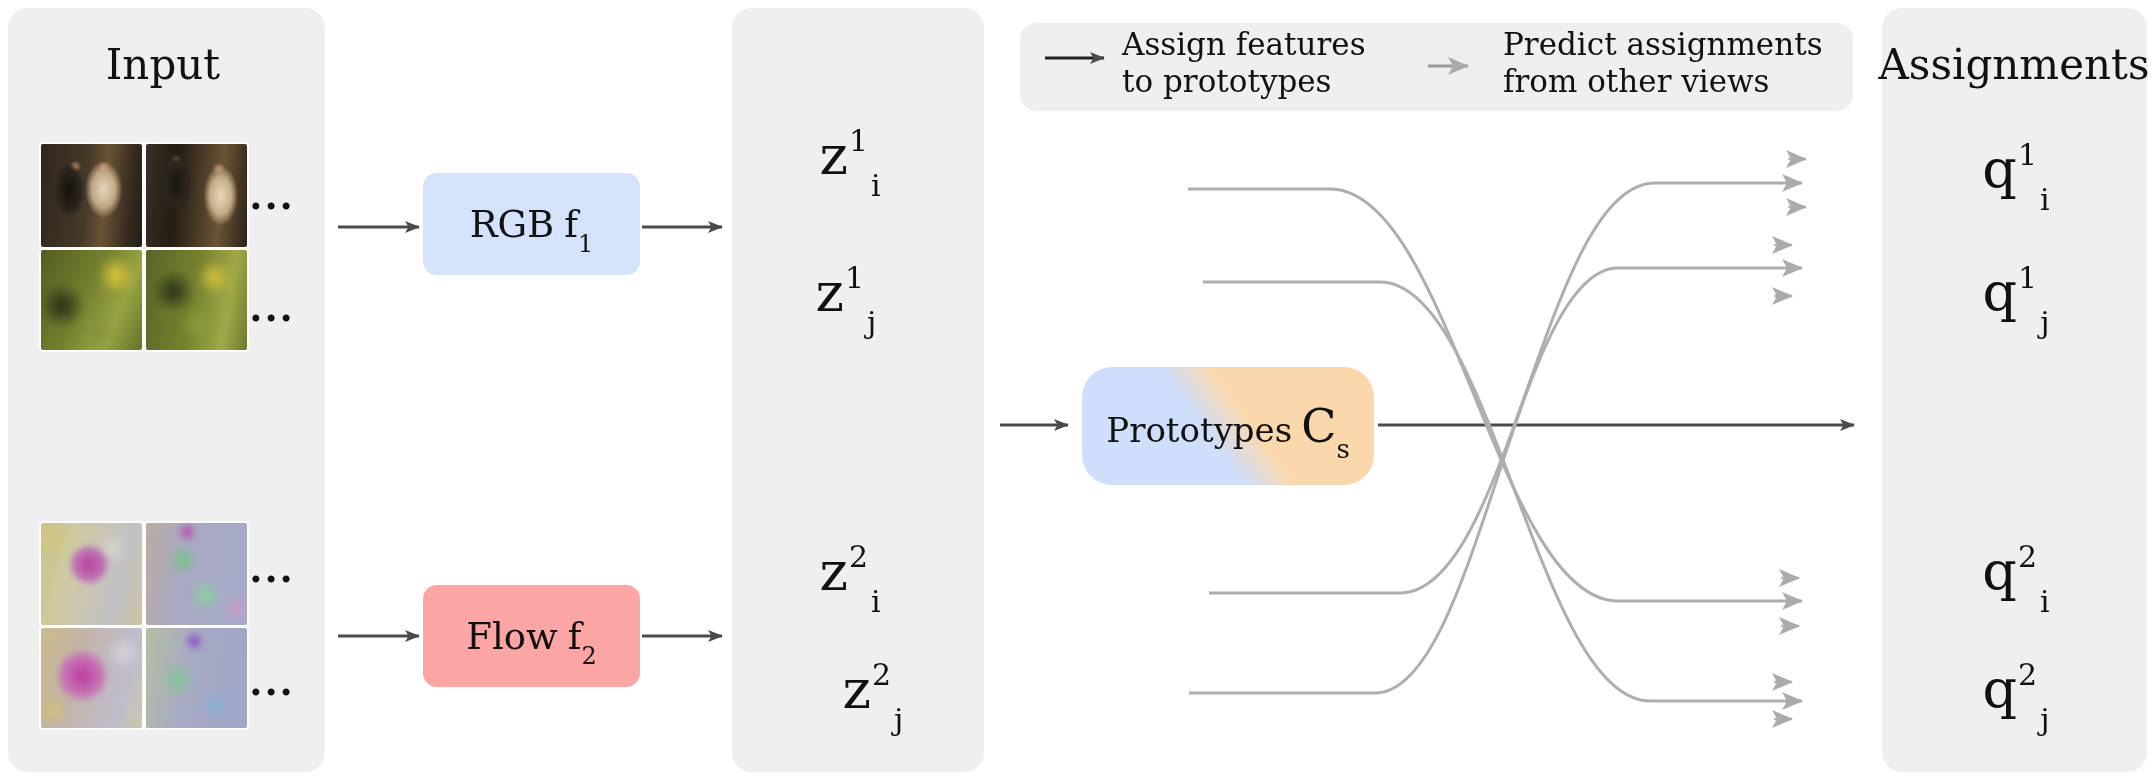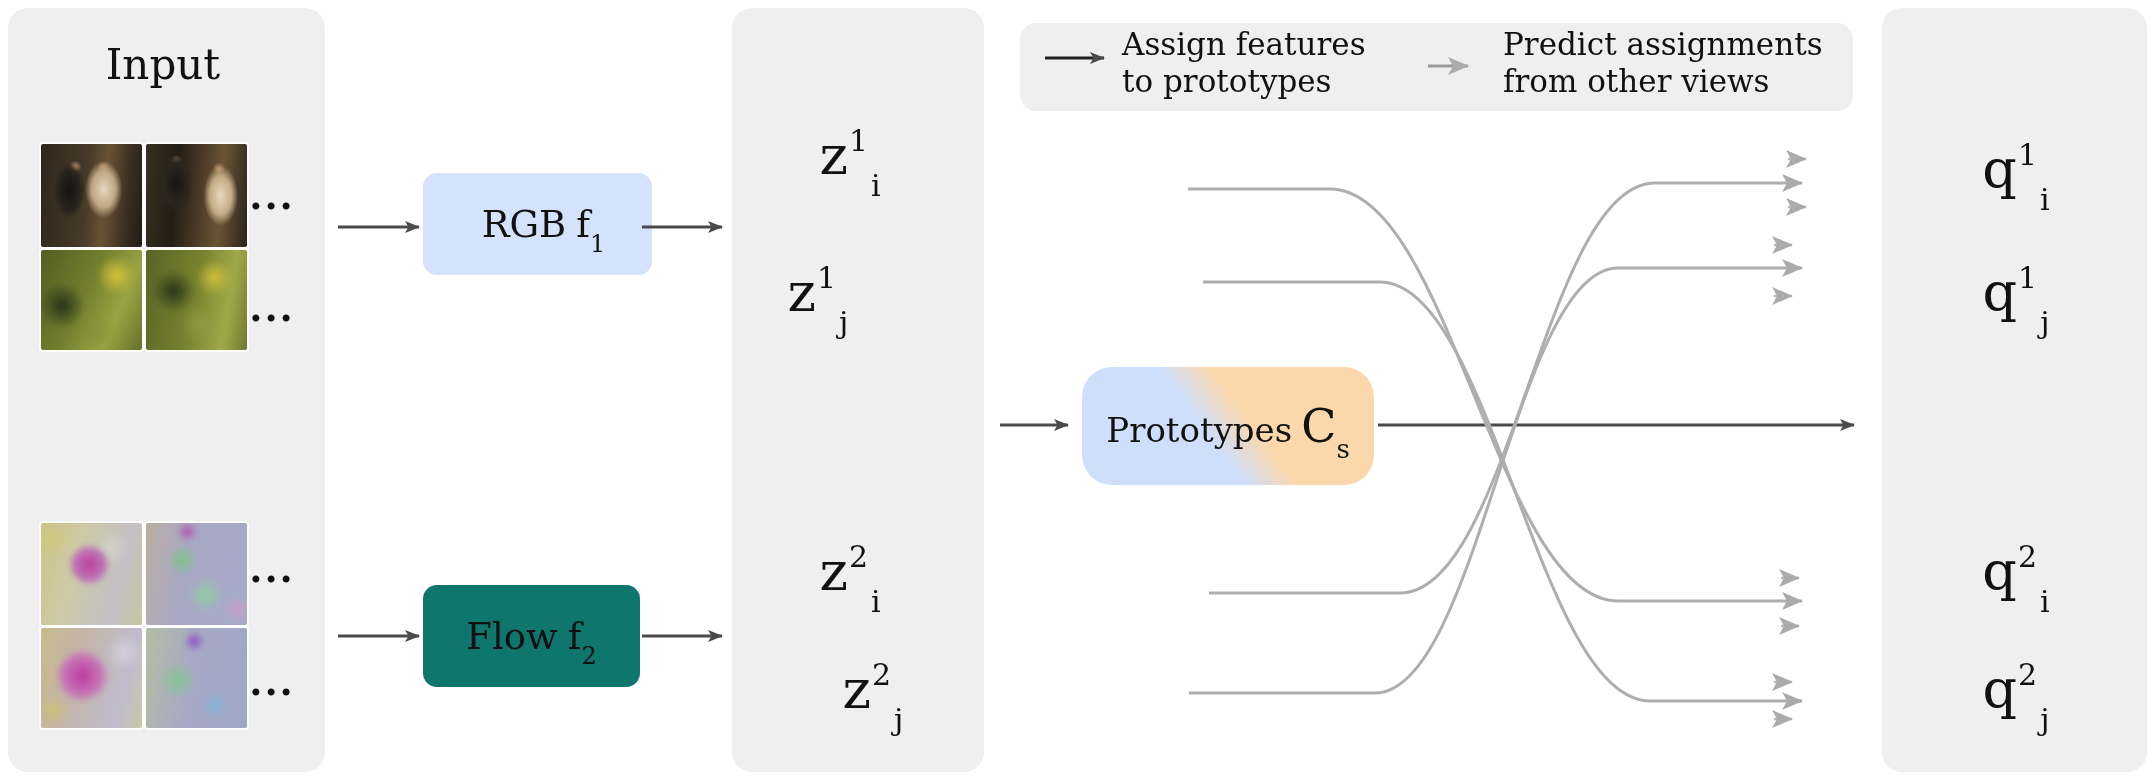--- a/index.html
+++ b/index.html
@@ -26,22 +26,22 @@
   .mvar{
     position:absolute; transform:translate(-50%,-50%);
     font-size:54px; white-space:nowrap; line-height:1;
   }
   .mvar sup{font-size:30px; position:relative; top:-0.15em; margin-left:1px; line-height:0;}
   .mvar sub{font-size:30px; position:relative; top:0.35em; margin-left:3px; line-height:0;}
   .encbox{
     position:absolute; width:217px; height:102px; border-radius:14px;
     display:flex; align-items:center; justify-content:center;
   }
-  .encbox.rgb{left:423px; top:173px; background:#d4e2fc;padding-left:12px;}
-  .encbox.flow{left:423px; top:585px; background:#0f766e;}
+  .encbox.rgb{left:423px; top:173px; background:#d4e2fc;}
+  .encbox.flow{left:423px; top:585px; background:#fca5a5;}
   .enc-label{font-size:37px; white-space:nowrap;}
   .enc-label .sym{margin-left:10px;}
   .enc-label sub{font-size:24px; position:relative; top:0.3em; line-height:0;}
   .protobox{
     position:absolute; left:1082px; top:367px; width:292px; height:118px;
     border-radius:30px;
     background:linear-gradient(54deg,#cfdefb 43%,#fbd8ab 57%);
     display:flex; align-items:center; justify-content:center;
   }
   .proto-label{font-size:34px; white-space:nowrap;}
@@ -114,20 +114,21 @@
 <body>
 
 <div class="fig">
 
   <div class="panel input"></div>
   <div class="panel features"></div>
   <div class="panel assign"></div>
   <div class="legendbox"></div>
 
   <div class="title" style="left:163px; top:64px;">Input</div>
+  <div class="title" style="left:2014px; top:64px;">Assignments</div>
 
   <div class="frame rgb-a1" style="left:41px; top:144px; height:103px;">
       <div class="art"></div>
     </div>
   <div class="frame rgb-a2" style="left:146px; top:144px; height:103px;">
       <div class="art"></div>
     </div>
   <div class="frame rgb-b1" style="left:41px; top:250px; height:100px;">
       <div class="art soft2"></div>
     </div>
@@ -158,21 +159,21 @@
   </div>
   <div class="encbox flow">
     <span class="enc-label"><span>Flow</span><span class="sym">f</span><sub>2</sub></span>
   </div>
 
   <div class="protobox">
     <span class="proto-label"><span>Prototypes</span><span class="bigC">C</span><sub>s</sub></span>
   </div>
 
   <div class="mvar" style="left:850px; top:156px;"><span>z</span><sup>1</sup><sub>i</sub></div>
-  <div class="mvar" style="left:818px; top:293px;"><span>z</span><sup>1</sup><sub>j</sub></div>
+  <div class="mvar" style="left:846px; top:293px;"><span>z</span><sup>1</sup><sub>j</sub></div>
   <div class="mvar" style="left:850px; top:572px;"><span>z</span><sup>2</sup><sub>i</sub></div>
   <div class="mvar" style="left:873px; top:690px;"><span>z</span><sup>2</sup><sub>j</sub></div>
 
   <div class="mvar" style="left:2016px; top:170px;"><span>q</span><sup>1</sup><sub>i</sub></div>
   <div class="mvar" style="left:2016px; top:293px;"><span>q</span><sup>1</sup><sub>j</sub></div>
   <div class="mvar" style="left:2016px; top:572px;"><span>q</span><sup>2</sup><sub>i</sub></div>
   <div class="mvar" style="left:2016px; top:690px;"><span>q</span><sup>2</sup><sub>j</sub></div>
 
   <div class="legend-text" style="left:1122px; top:26px;">
     <div>Assign features</div>

